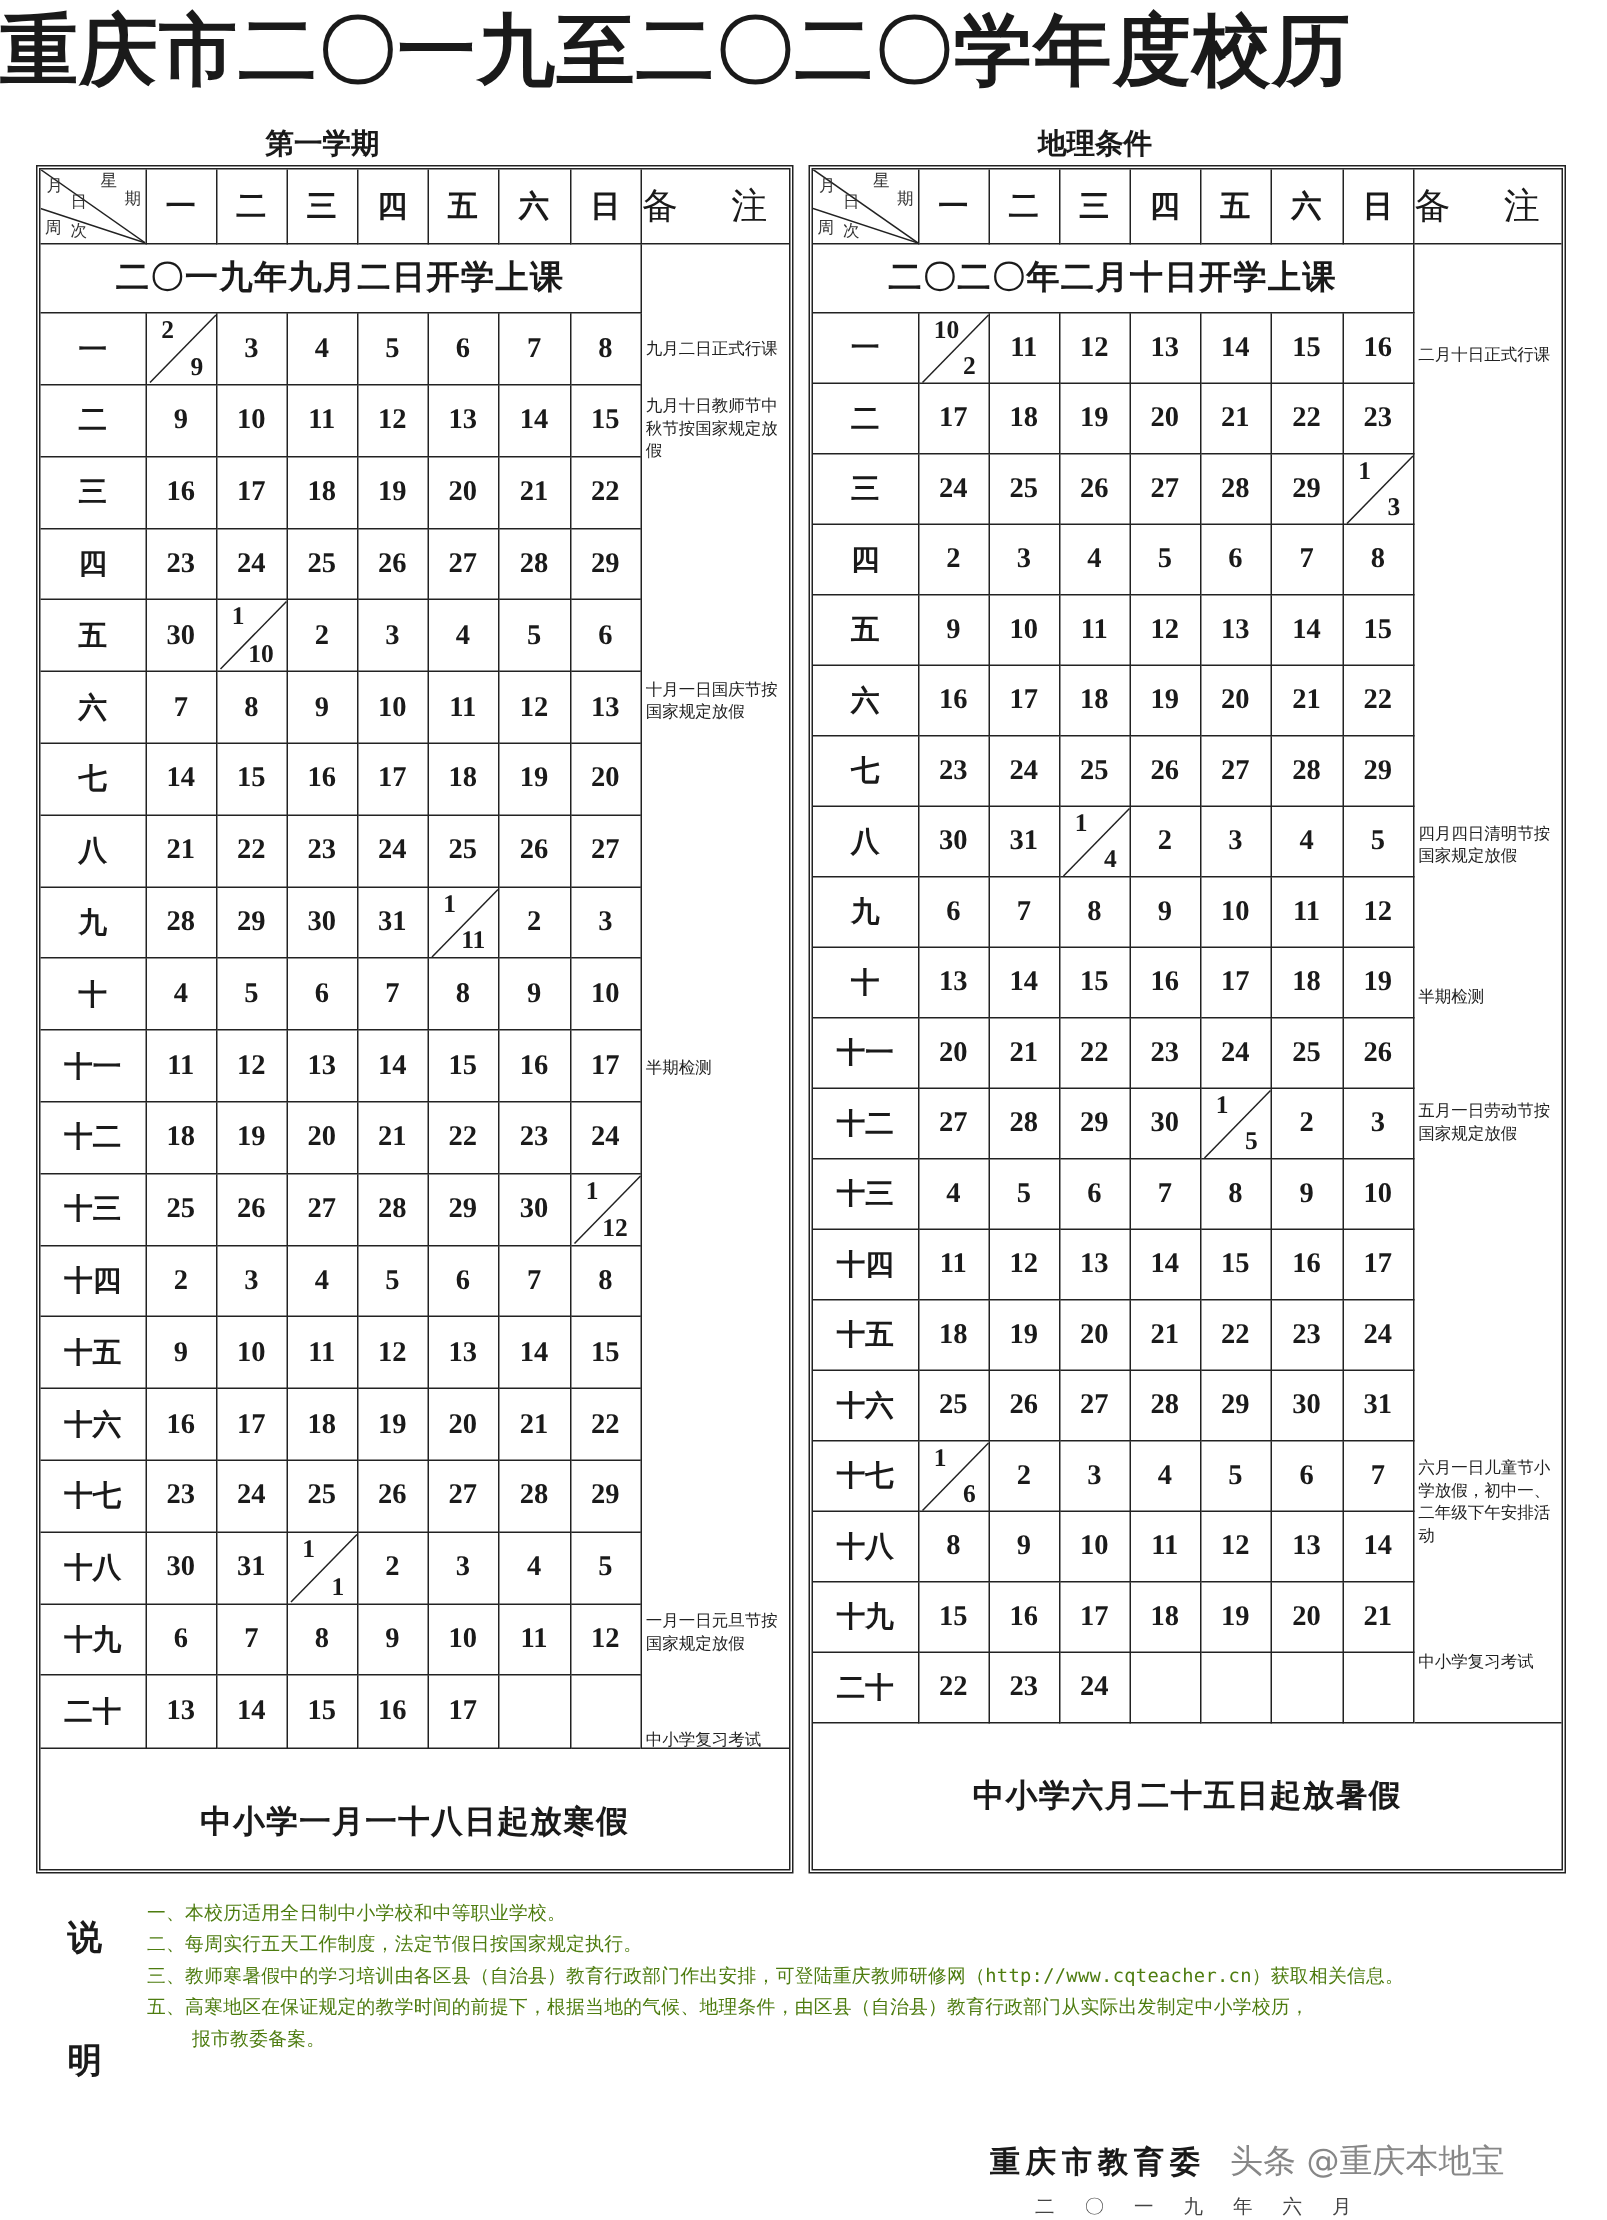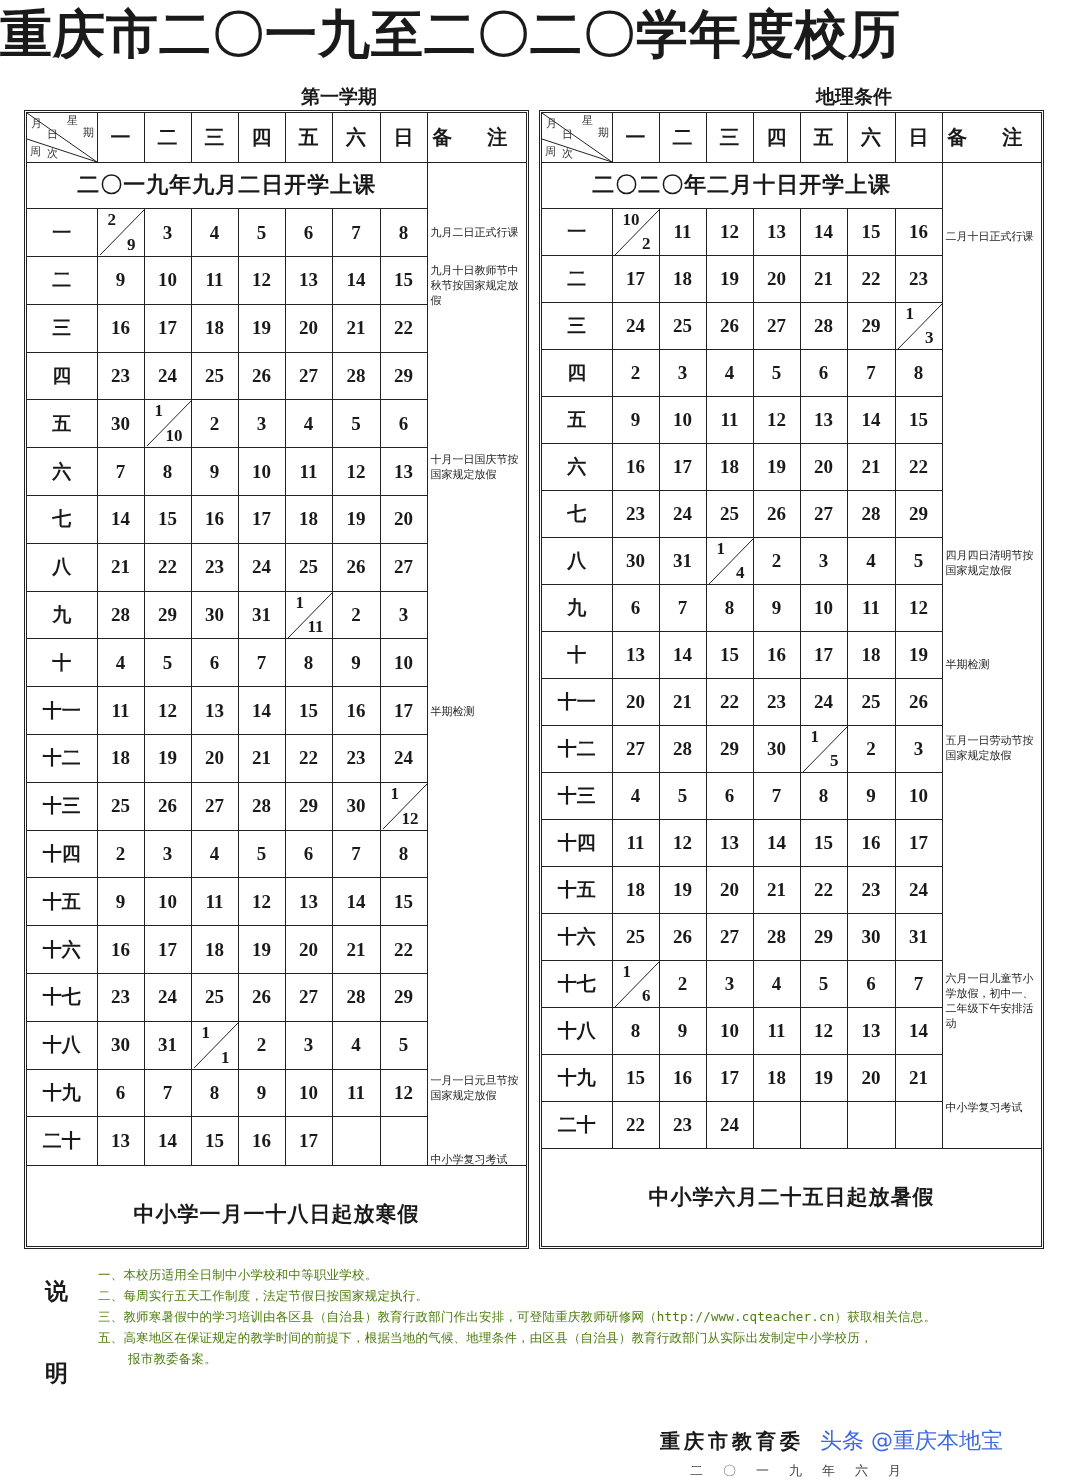--- a/index.html
+++ b/index.html
@@ -5,21 +5,21 @@
   * { box-sizing: border-box; margin: 0; padding: 0; }
   html, body { width: 1071px; height: 1480px; background: #ffffff; overflow: hidden; }
   body { position: relative; font-family: "DejaVu Serif", "Liberation Serif", serif; color: #1a1a1a; }
 
   .main-title {
     position: absolute; left: 0; top: 2px; width: 1071px; 
     font-size: 52px; font-weight: bold; letter-spacing: 1px; line-height: 64px;
     font-family: "DejaVu Serif", "Liberation Serif", serif;
   }
   .term-title {
-    position: absolute; top: 84px; width: 200px; text-align: right;
+    position: absolute; top: 84px; width: 200px; text-align: left;
     font-size: 19px; font-weight: bold; line-height: 24px;
     font-family: "DejaVu Sans", "Liberation Sans", sans-serif;
   }
 
   .term {
     position: absolute; top: 110px; width: 505px; height: 1139px;
     border: 3px double #222;
   }
   .term-left { left: 24px; }
   .term-right { left: 539px; }
@@ -38,21 +38,21 @@
   .cal tr td:first-child { border-left: none; }
   .cal tr td:last-child { border-right: none; }
   .cal tr.hdr td { border-top: none; }
 
   .dayhead {
     font-family: "DejaVu Sans", "Liberation Sans", sans-serif;
     font-weight: bold; font-size: 20px;
   }
   .remark-head {
     font-family: "DejaVu Sans", "Liberation Sans", sans-serif;
-    font-weight: bold; font-size: 20px; letter-spacing: 14px; padding-left: 14px; margin-left: 13px;
+    font-weight: normal; font-size: 24px; letter-spacing: 14px; padding-left: 14px; margin-left: 13px;
   }
   .corner { overflow: hidden; }
   .corner svg { position: absolute; left: 0; top: 0; }
   .corner span {
     position: absolute; font-size: 11px; color: #333; line-height: 12px;
     font-family: "DejaVu Sans", "Liberation Sans", sans-serif;
   }
   .start-text {
     font-size: 22px; font-weight: bold; letter-spacing: 1px;
   }
@@ -98,21 +98,21 @@
     font-size: 12.5px; line-height: 21px; color: #4d7c0f; white-space: nowrap;
     font-family: "DejaVu Sans Mono", "Liberation Mono", monospace; letter-spacing: 0.2px;
   }
   .note.cont { padding-left: 30px; }
 
   .sign {
     position: absolute; left: 660px; top: 1428px; font-size: 20px; font-weight: bold;
     letter-spacing: 4px; font-family: "DejaVu Sans", "Liberation Sans", sans-serif;
   }
   .watermark {
-    position: absolute; left: 820px; top: 1426px; font-size: 22px; color: #1d4ed8;
+    position: absolute; left: 820px; top: 1426px; font-size: 22px; color: #737373;
     font-family: "DejaVu Sans", "Liberation Sans", sans-serif; opacity: 0.85;
   }
   .sign-date {
     position: absolute; left: 690px; top: 1462px; font-size: 13px; color: #444;
     letter-spacing: 20px; font-family: "DejaVu Sans", "Liberation Sans", sans-serif;
   }
 </style>
 </head>
 <body>
 

